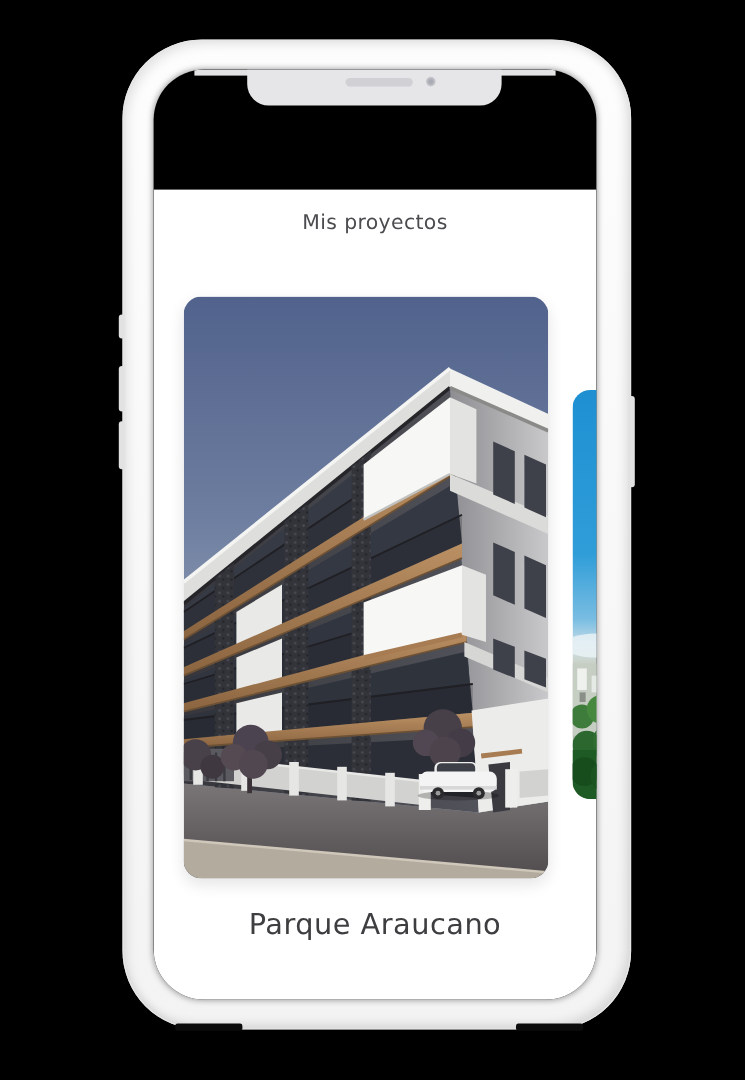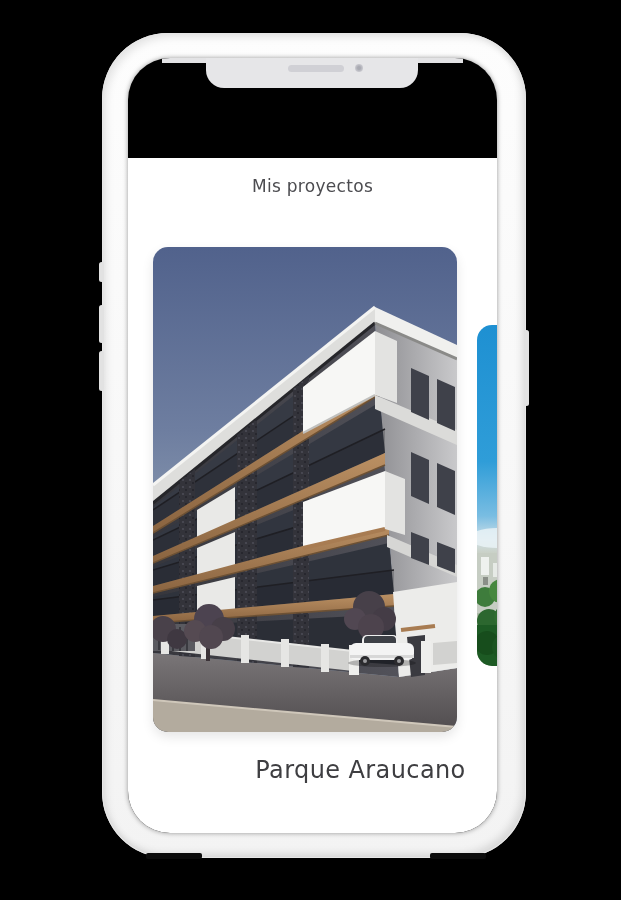--- a/index.html
+++ b/index.html
@@ -36,21 +36,21 @@
   
   .app{position:absolute;left:0;top:52px;width:100%;height:824px;background:#fff;margin-top:48px;}
   .app-title{position:absolute;top:18px;left:0;width:100%;text-align:center;
              font-size:17px;color:#4c4c50;letter-spacing:.3px;}
   .carousel{position:absolute;top:89px;left:0;width:100%;height:485px;}
   .card{position:absolute;overflow:hidden;}
   .main-card{left:25px;top:0;width:304px;height:485px;border-radius:15px;
              box-shadow:0 5px 12px rgba(0,0,0,.10);}
   .preview-card{left:349px;top:78px;width:40px;height:341px;border-radius:15px 0 0 15px;}
   .caption{position:absolute;top:598px;left:0;width:100%;text-align:center;
-           font-size:24px;color:#3e3e41;letter-spacing:.4px;padding-left:48px;}
+           font-size:24px;color:#3e3e41;letter-spacing:.4px;}
 </style>
 </head>
 <body>
 
 <div class="stage">
   <div class="phone">
     <div class="side-btn btn-mute"></div>
     <div class="side-btn btn-volup"></div>
     <div class="side-btn btn-voldown"></div>
     <div class="side-btn btn-power"></div>

